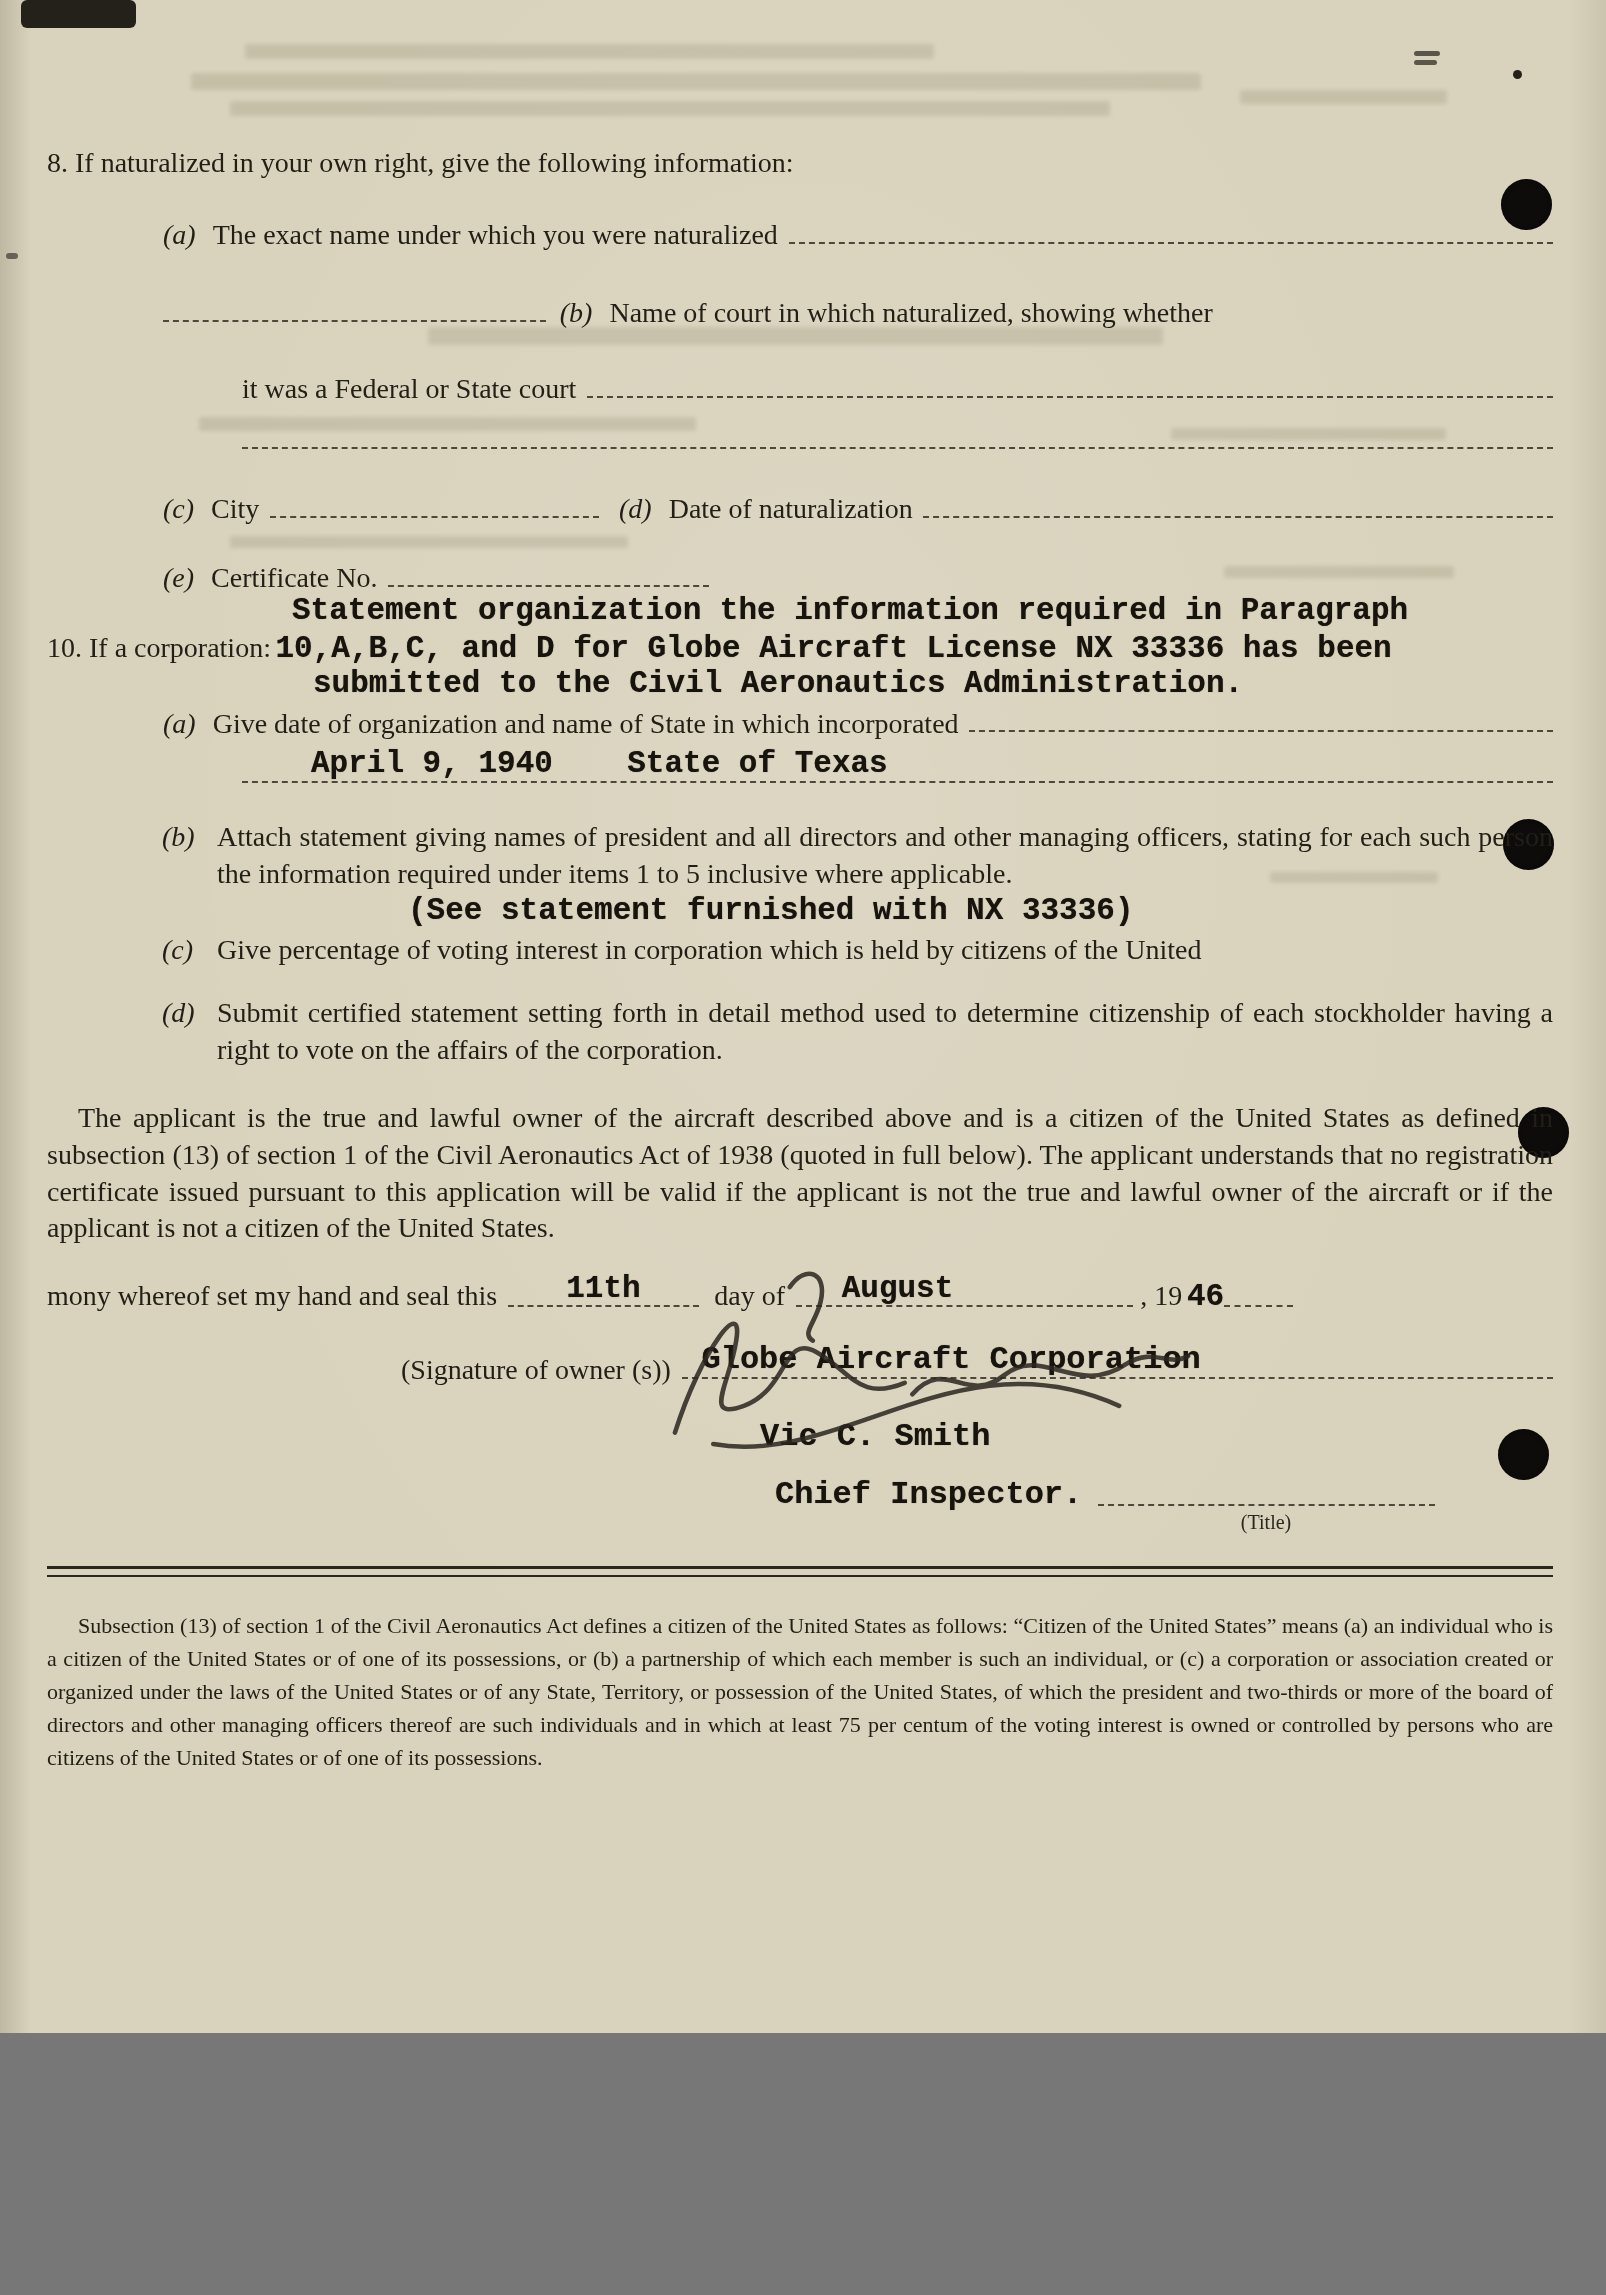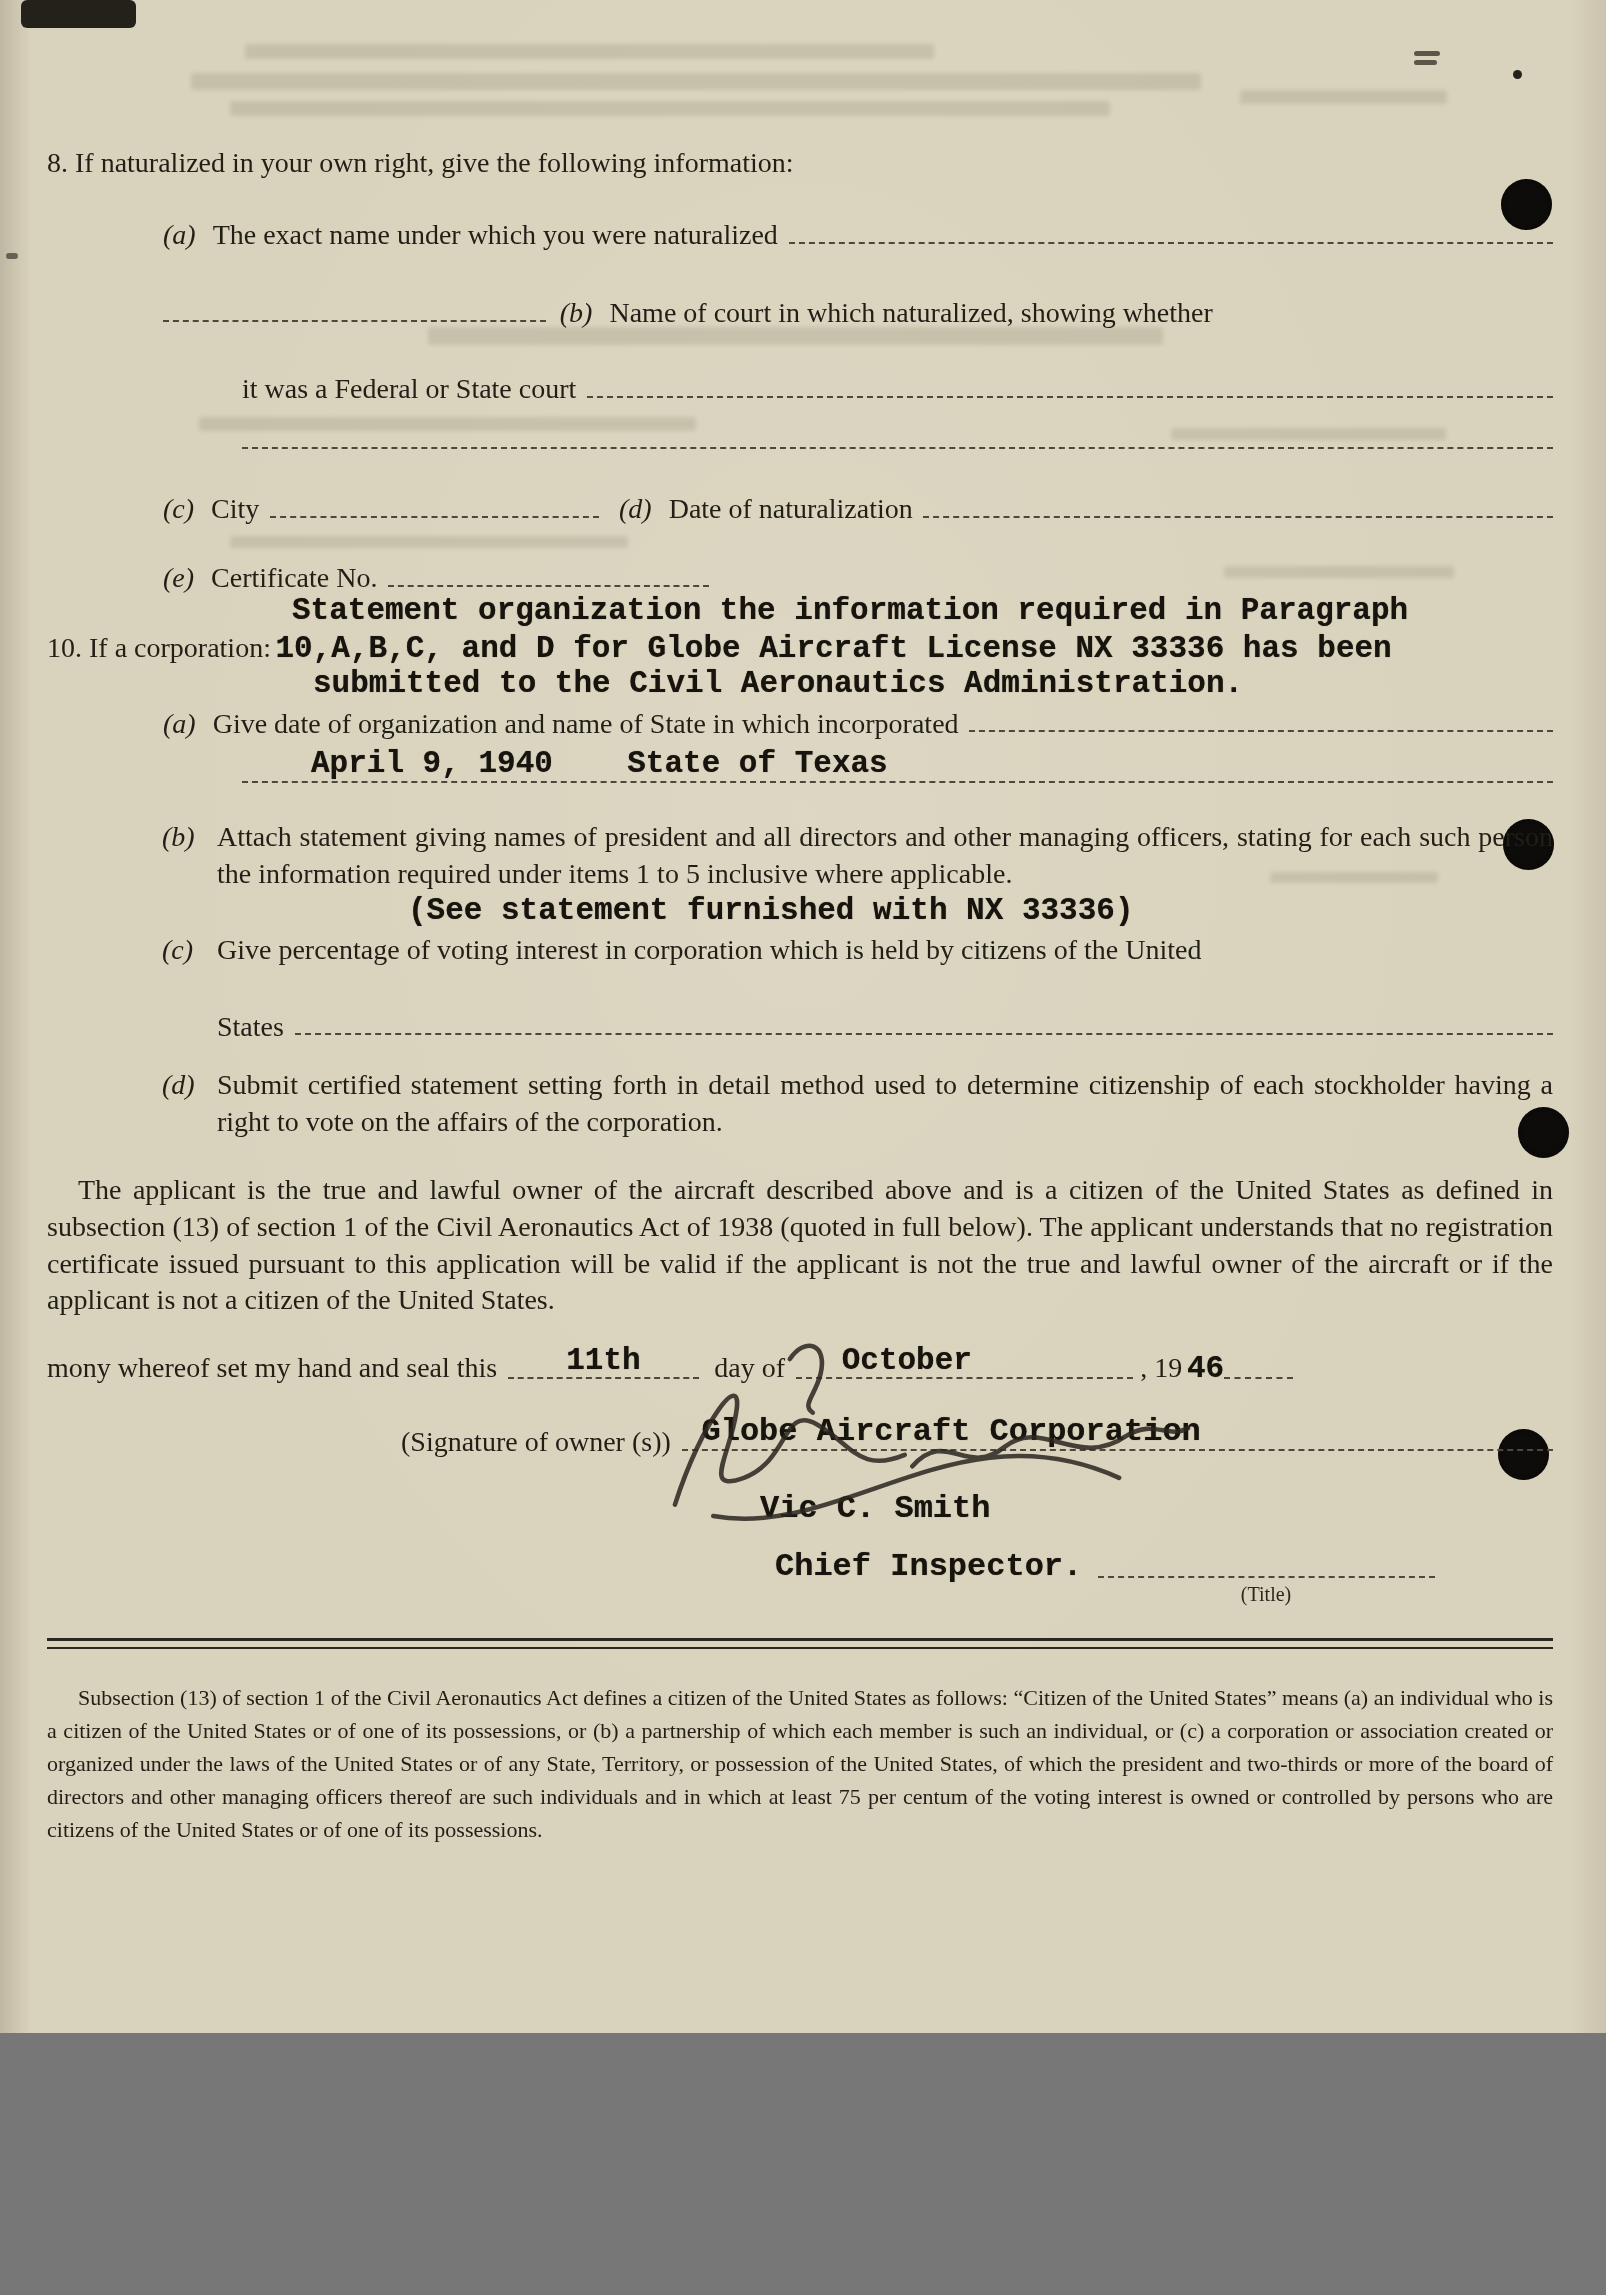--- a/index.html
+++ b/index.html
@@ -140,41 +140,37 @@
       <span>Attach statement giving names of president and all directors and other managing officers, stating for each such person the information required under items 1 to 5 inclusive where applicable.</span>
     </div>
 
     <p class="tw" style="margin-left:361px;margin-top:1.5px;">(See statement furnished with NX 33336)</p>
 
     <div class="sub" style="margin-top:6.1px;">
       <span class="lbl it">(c)</span>
       <span>Give percentage of voting interest in corporation which is held by citizens of the United</span>
     </div>
 
-    <div class="row" style="margin-left:170px;margin-top:44px;">
-      <span class="txt">States</span>
-      <span class="fill"></span>
-    </div>
 
     <div class="sub" style="margin-top:26px;">
       <span class="lbl it">(d)</span>
       <span>Submit certified statement setting forth in detail method used to determine citizenship of each stockholder having a right to vote on the affairs of the corporation.</span>
     </div>
 
     <p class="para indent" style="margin-top:31px;">The applicant is the true and lawful owner of the aircraft described above and is a citizen of the United States as defined in subsection (13) of section 1 of the Civil Aeronautics Act of 1938 (quoted in full below).  The applicant understands that no registration certificate issued pursuant to this application will be valid if the applicant is not the true and lawful owner of the aircraft or if the applicant is not a citizen of the United States.</p>
 
 
     <div class="row" style="margin-top:34px;">
       <span class="txt">mony whereof set my hand and seal this</span>
       <span class="fill w250" style="margin-right:15.3px;">
         <span class="over tw" style="left:50%;transform:translateX(-50%);">11th</span>
       </span>
       <span class="txt">day of</span>
       <span class="fill w440" style="margin-right:7.7px;">
-        <span class="over tw" style="left:46px;">October</span>
+        <span class="over tw" style="left:46px;">August</span>
       </span>
       <span class="txt" style="margin-right:4.6px;">, 19</span>
       <span class="tw">46</span>
       <span class="fill" style="flex:0 0 69px;"></span>
     </div>
 
     <div class="sigwrap">
       <div class="row" style="margin-left:354px;margin-top:44px;">
         <span class="txt">(Signature of owner (s))</span>
         <span class="fill">

